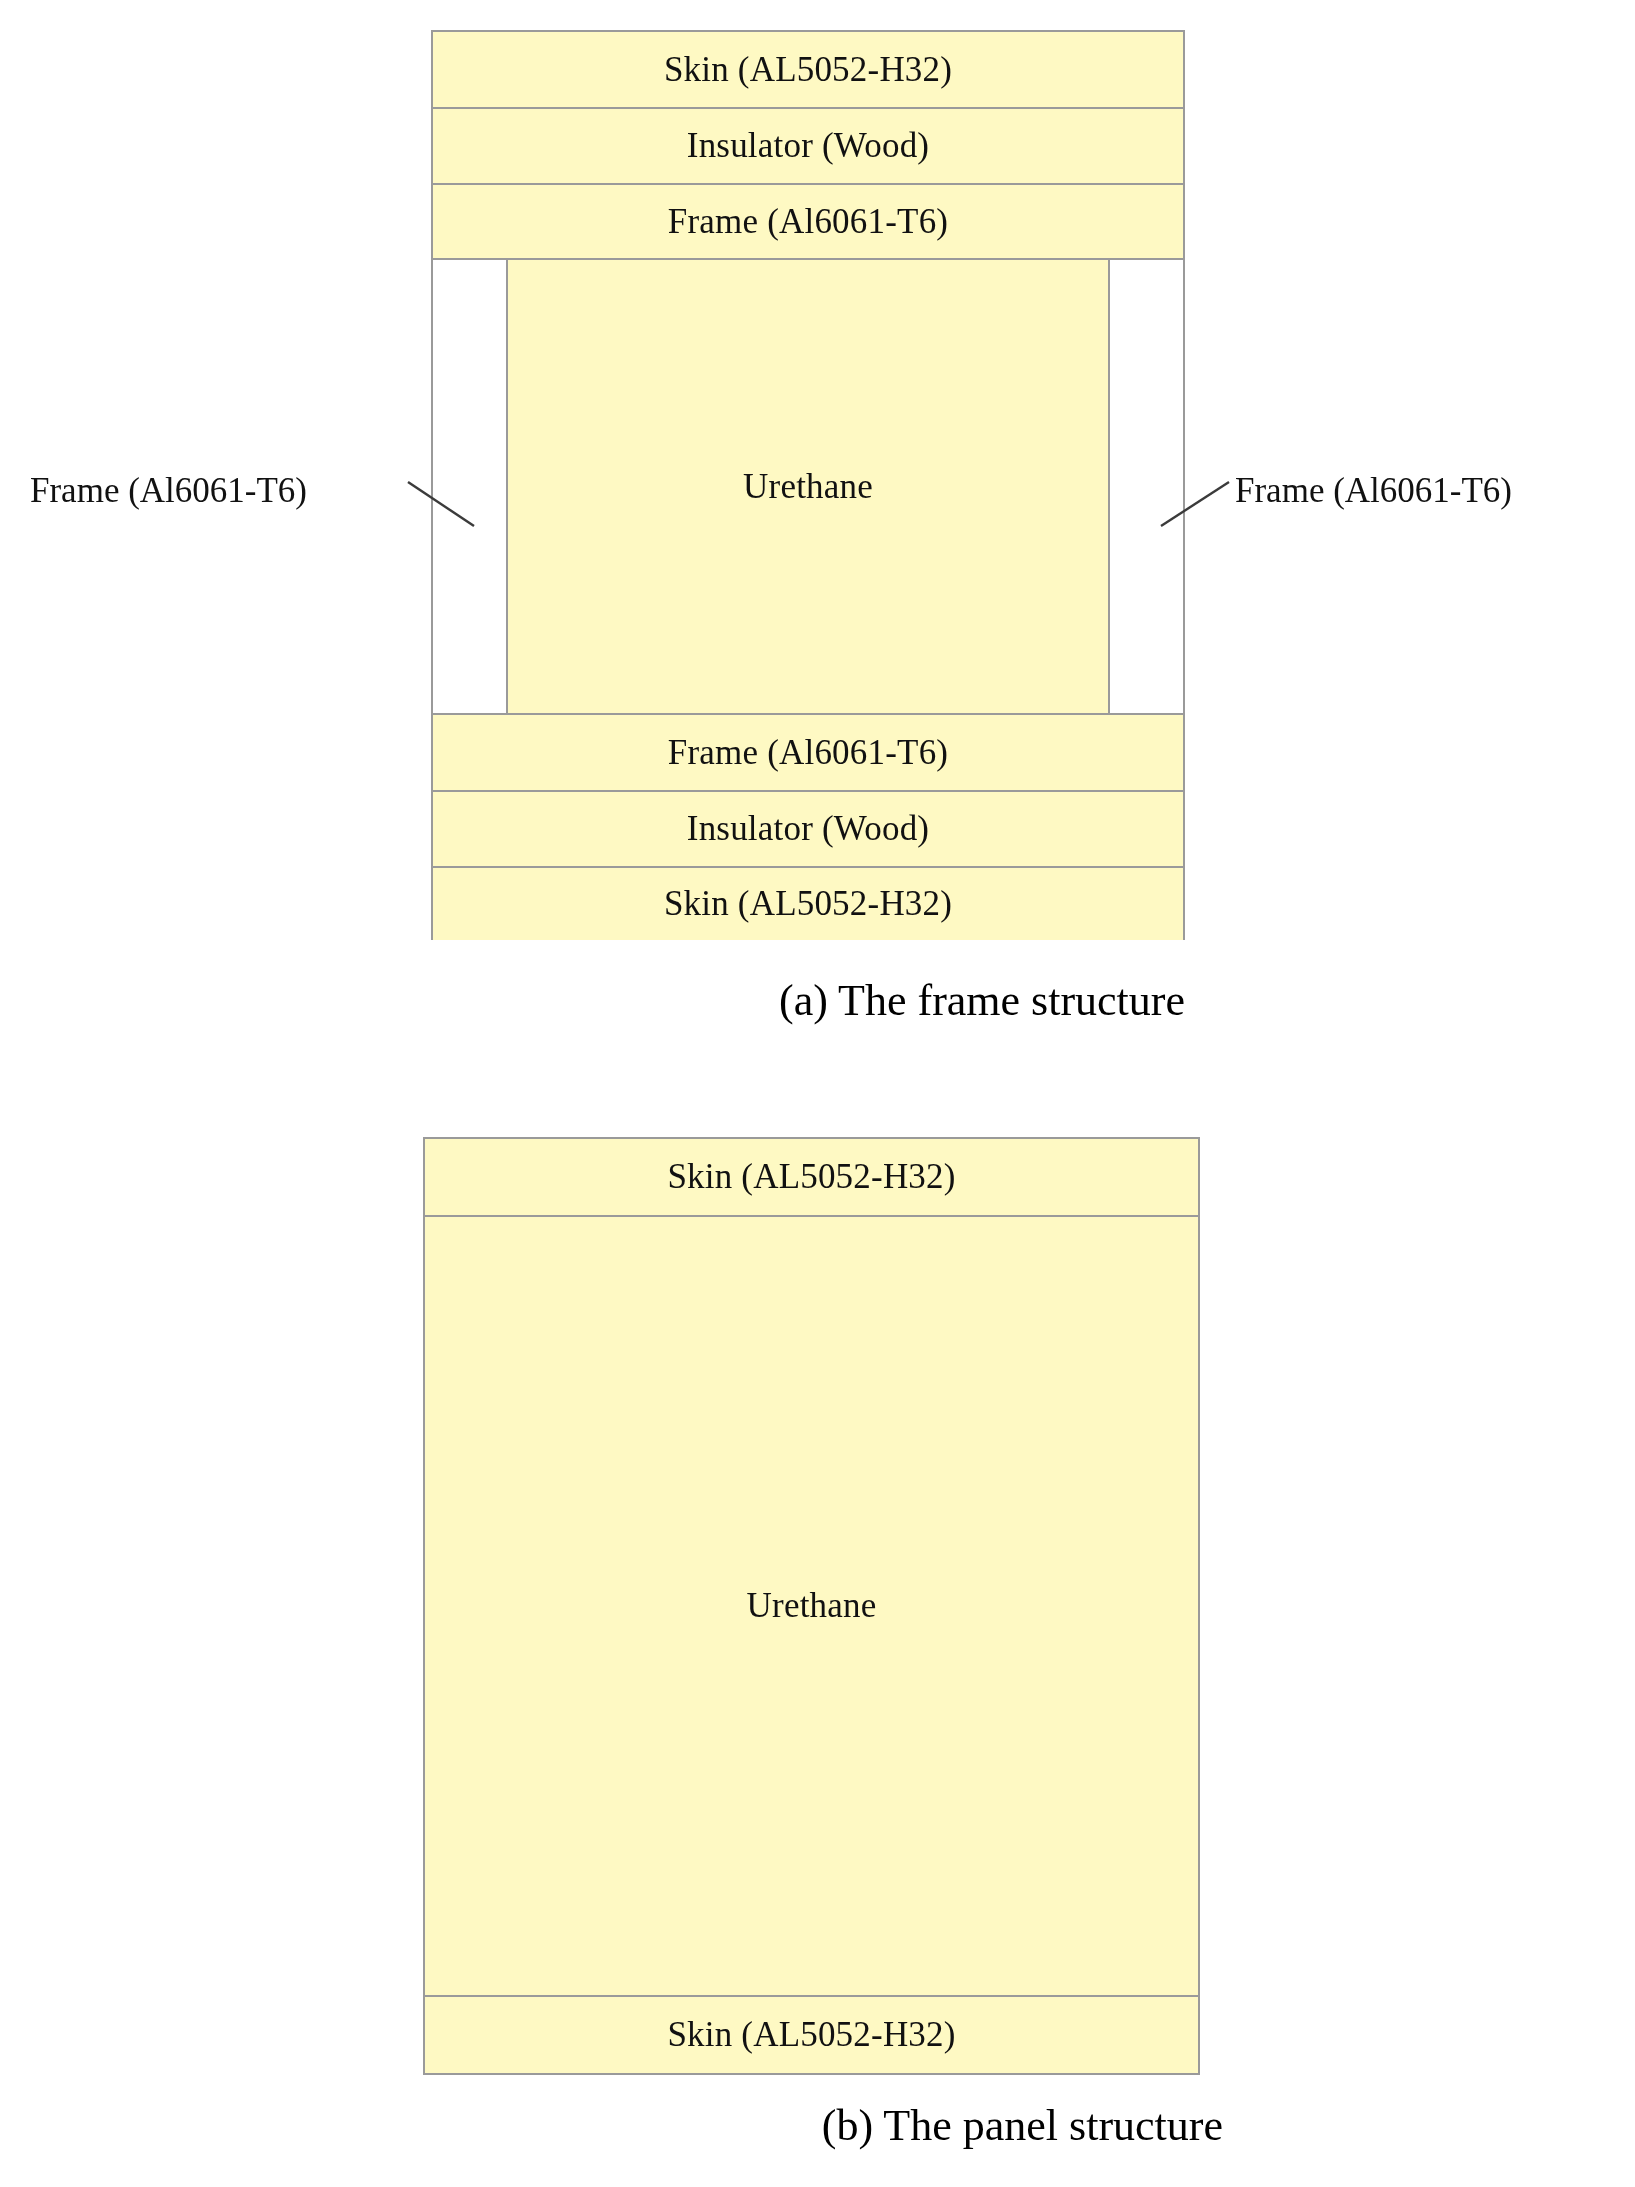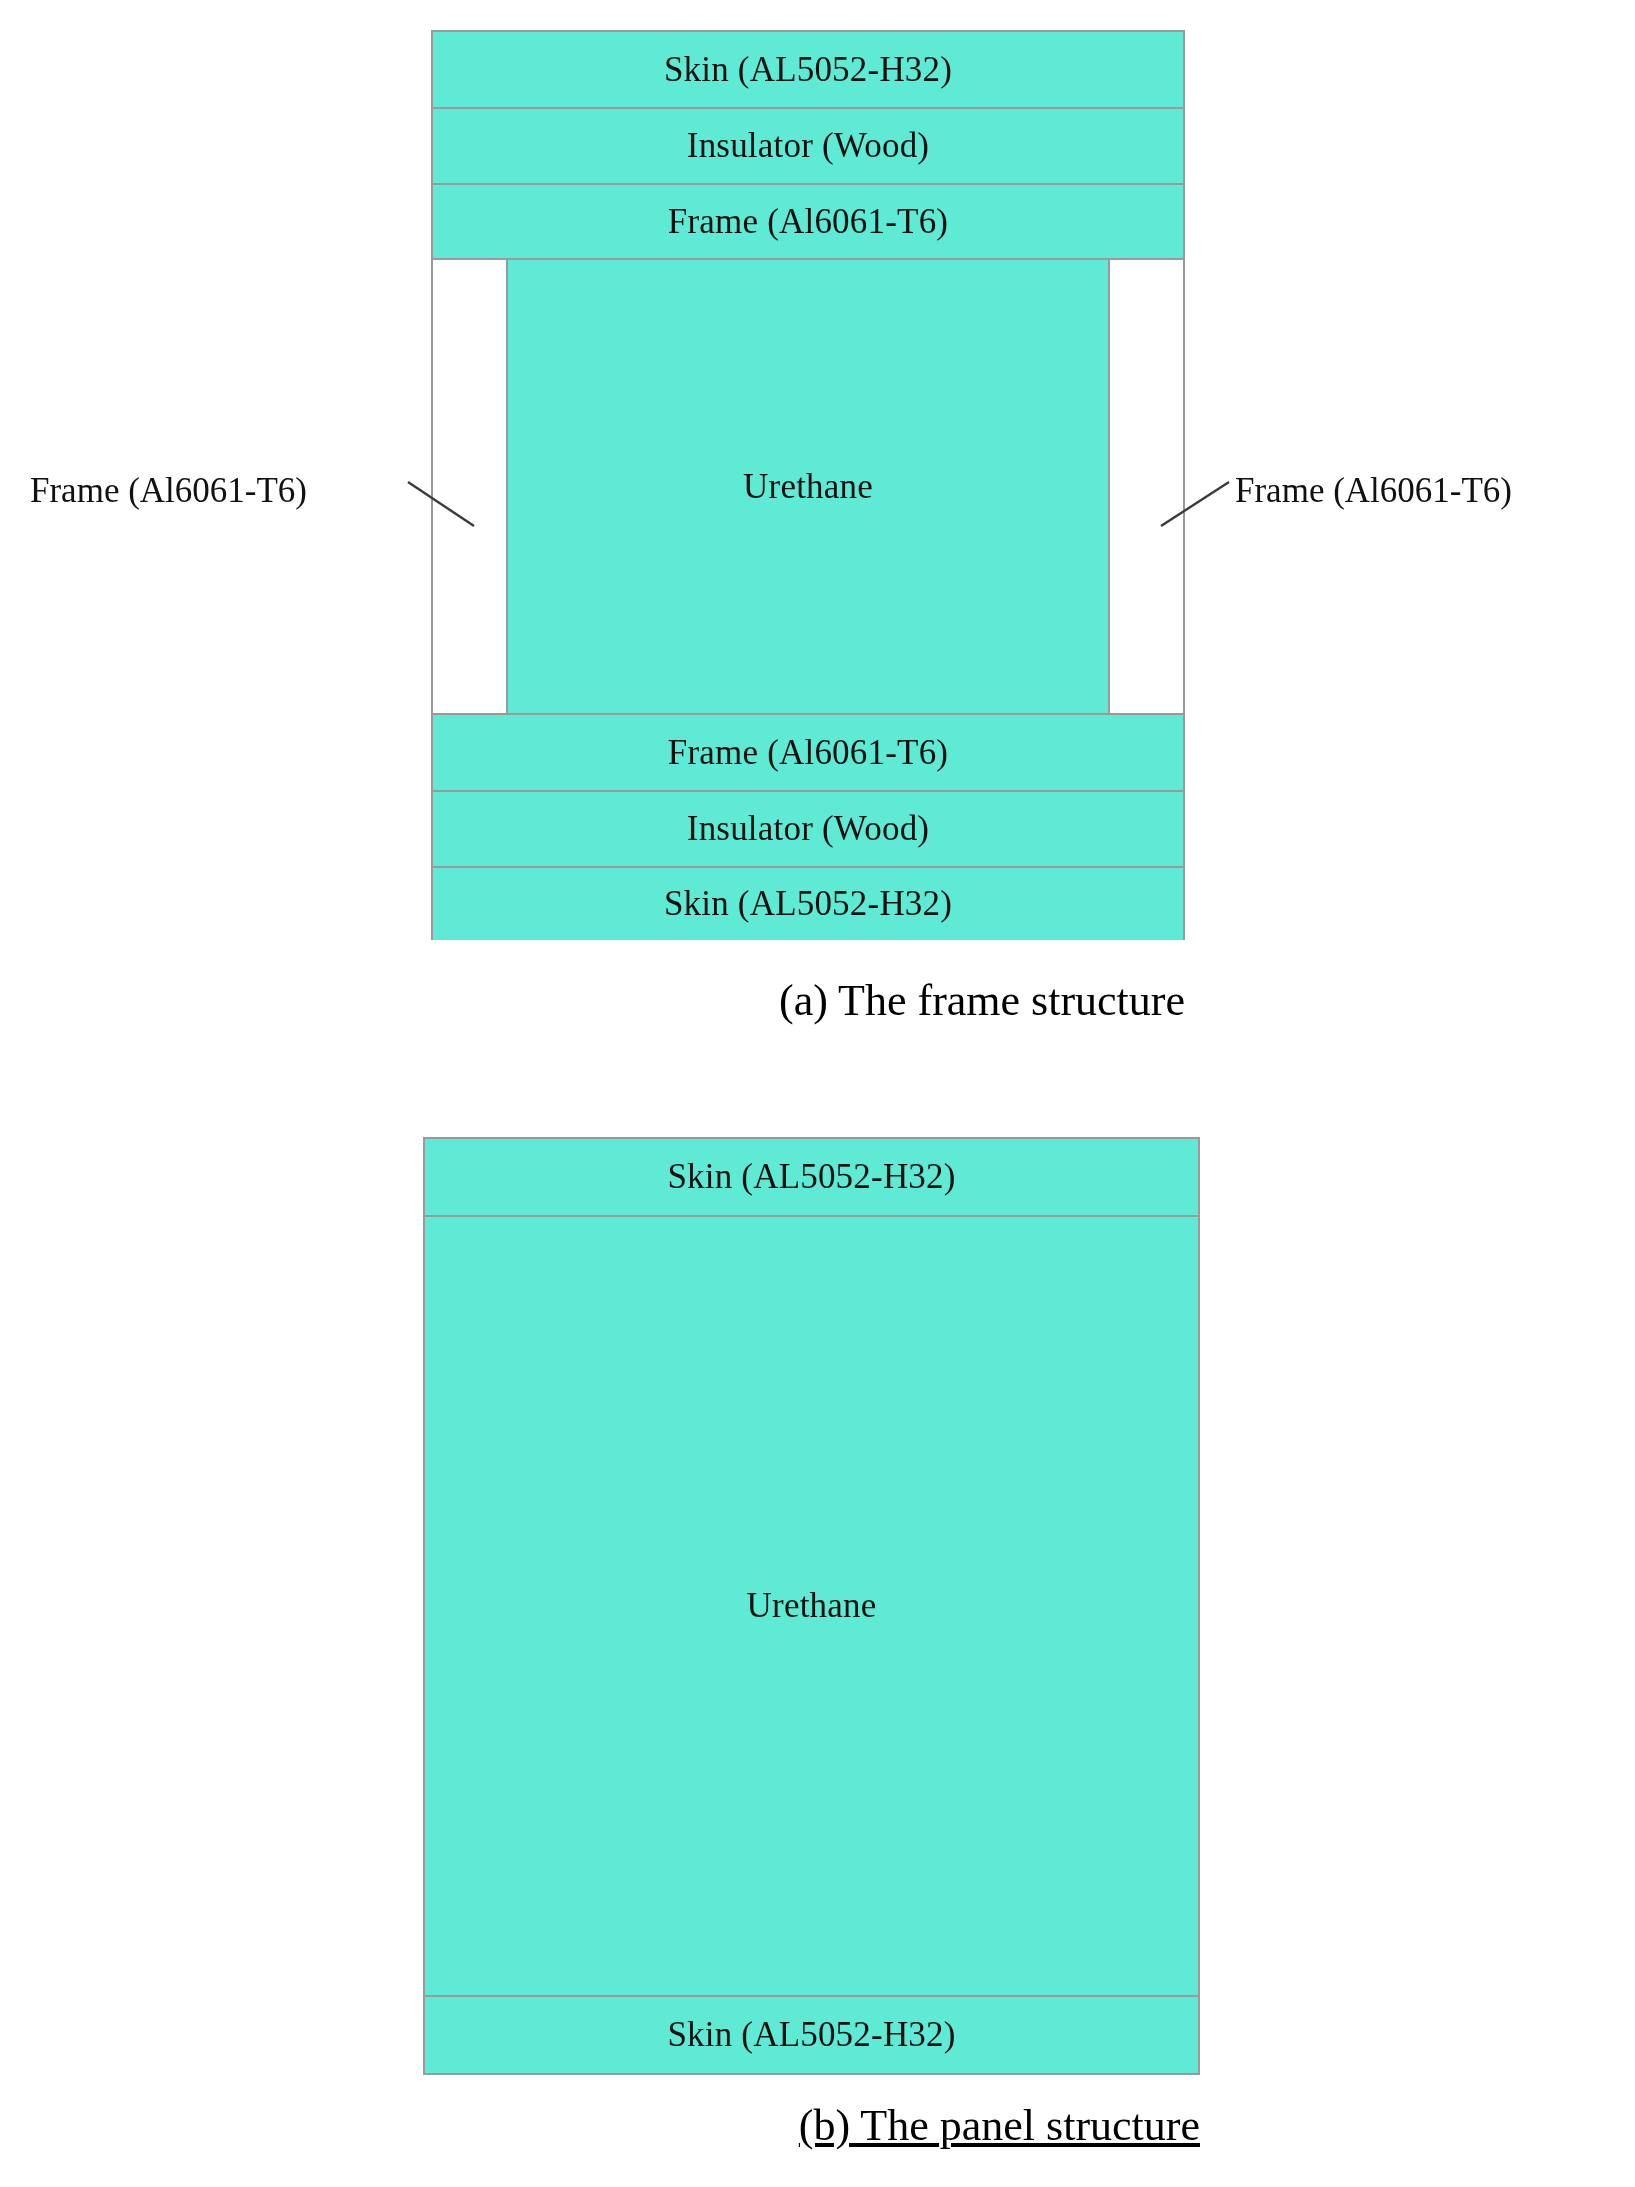--- a/index.html
+++ b/index.html
@@ -26,21 +26,21 @@
     box-sizing: border-box;
     border: 2px solid #9a9a9a;
     background: #ffffff;
   }
   .cell {
     position: absolute;
     box-sizing: border-box;
     display: flex;
     align-items: center;
     justify-content: center;
-    background: #5eead4;
+    background: #fef9c3;
     color: #111111;
     white-space: nowrap;
   }
   .hline {
     position: absolute;
     background: #9a9a9a;
     height: 2px;
   }
   .vline {
     position: absolute;
@@ -129,15 +129,15 @@
   </div>
 
   <div class="cell row-label" style="left:425px; top:1139px; width:773px; height:76px;">Skin (AL5052-H32)</div>
   <div class="hline" style="left:423px; top:1215px; width:777px;"></div>
 
   <div class="cell core-label" style="left:425px; top:1217px; width:773px; height:778px;">Urethane</div>
   <div class="hline" style="left:423px; top:1995px; width:777px;"></div>
 
   <div class="cell row-label" style="left:425px; top:1997px; width:773px; height:76px;">Skin (AL5052-H32)</div>
 
-  <div class="caption" style="left:423px; top:2100px; width:777px;text-decoration:underline;">(b) The panel structure</div>
+  <div class="caption" style="left:446px; top:2100px; width:777px;">(b) The panel structure</div>
 
 </div>
 
 </body></html>

